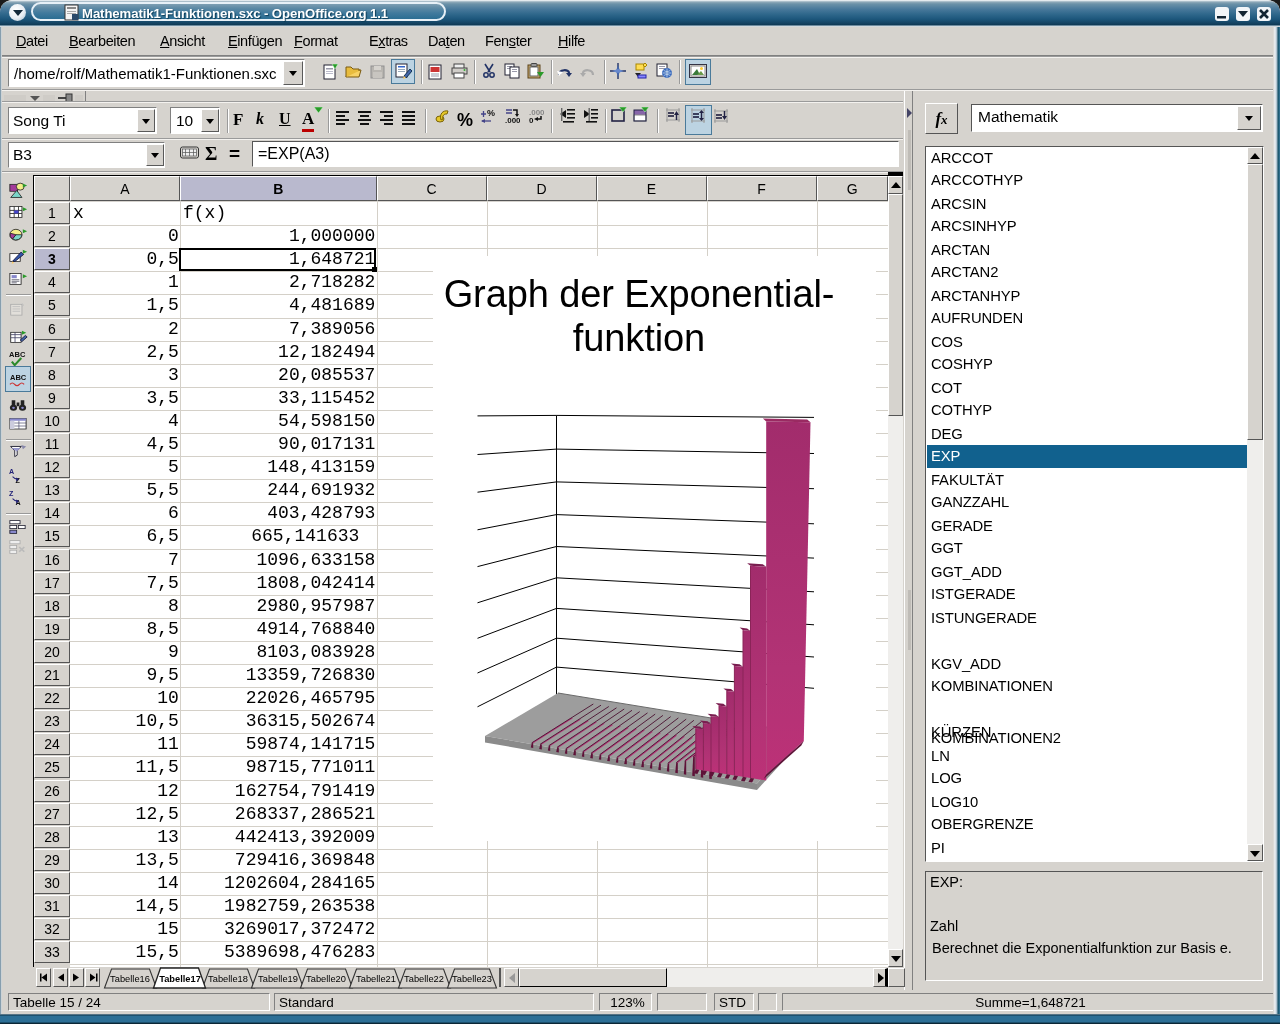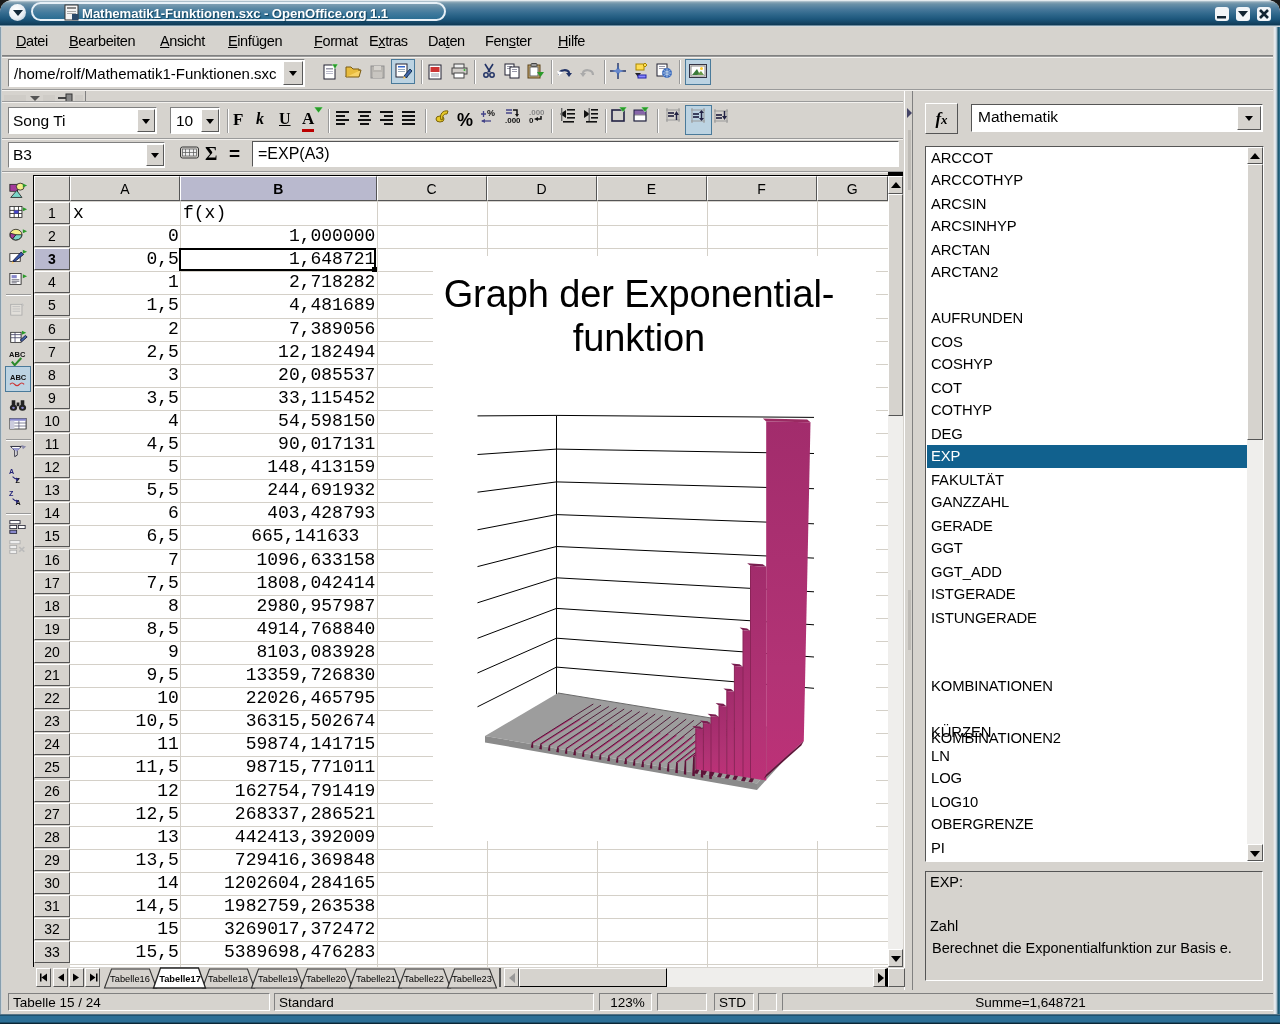--- a/index.html
+++ b/index.html
@@ -130,21 +130,21 @@
         </svg></div>
     <div class="winbtn" style="left:1257px"><svg width="14" height="14">
           <path d="M3 3 L11 11 M11 3 L3 11" stroke="#122432" stroke-width="2.6"></path>
         </svg></div>
   </div>
   <div id="menubar">
       <div class="mitem" style="left:14px"><u>D</u>atei</div>
       <div class="mitem" style="left:67px"><u>B</u>earbeiten</div>
       <div class="mitem" style="left:158px"><u>A</u>nsicht</div>
       <div class="mitem" style="left:226px"><u>E</u>infügen</div>
-      <div class="mitem" style="left:312px"><u>F</u>ormat</div>
+      <div class="mitem" style="left:292px"><u>F</u>ormat</div>
       <div class="mitem" style="left:367px">E<u>x</u>tras</div>
       <div class="mitem" style="left:426px">Da<u>t</u>en</div>
       <div class="mitem" style="left:483px">Fen<u>s</u>ter</div>
       <div class="mitem" style="left:556px"><u>H</u>ilfe</div>
     <div style="position:absolute;left:0;bottom:0;width:1276px;height:1px;background:#808080"></div>
   </div>
   <div id="funcbar">
     <svg style="position:absolute;left:320px;top:7px" width="16" height="16" viewBox="0 0 16 16">
         <rect x="2" y="1" width="11" height="14" fill="#fff" stroke="#223"></rect>
         <rect x="4" y="4" width="7" height="1.5" fill="#99a"></rect>
@@ -800,34 +800,36 @@
         <span>Mathematik</span>
       <div class="combo-arrow" style="right:1px;top:1px;width:24px;height:24px"></div>
     </div>
     <div id="funclist">
         <div class="fitem" style="top:-0px">ARCCOT</div>
         <div class="fitem" style="top:22px">ARCCOTHYP</div>
         <div class="fitem" style="top:46px">ARCSIN</div>
         <div class="fitem" style="top:68px">ARCSINHYP</div>
         <div class="fitem" style="top:92px">ARCTAN</div>
         <div class="fitem" style="top:114px">ARCTAN2</div>
+        <div class="fitem" style="top:138px">ARCTANHYP</div>
         <div class="fitem" style="top:160px">AUFRUNDEN</div>
         <div class="fitem" style="top:184px">COS</div>
         <div class="fitem" style="top:206px">COSHYP</div>
         <div class="fitem" style="top:230px">COT</div>
         <div class="fitem" style="top:252px">COTHYP</div>
         <div class="fitem" style="top:276px">DEG</div>
         <div class="fitem sel" style="top:298px">EXP</div>
         <div class="fitem" style="top:322px">FAKULTÄT</div>
         <div class="fitem" style="top:344px">GANZZAHL</div>
         <div class="fitem" style="top:368px">GERADE</div>
         <div class="fitem" style="top:390px">GGT</div>
         <div class="fitem" style="top:414px">GGT_ADD</div>
         <div class="fitem" style="top:460px">ISTUNGERADE</div>
         <div class="fitem" style="top:436px">ISTGERADE</div>
+        <div class="fitem" style="top:506px">KGV_ADD</div>
         <div class="fitem" style="top:528px">KOMBINATIONEN</div>
         <div class="fitem" style="top:580px">KOMBINATIONEN2</div>
         <div class="fitem" style="top:574px">KÜRZEN</div>
         <div class="fitem" style="top:598px">LN</div>
         <div class="fitem" style="top:620px">LOG</div>
         <div class="fitem" style="top:644px">LOG10</div>
         <div class="fitem" style="top:666px">OBERGRENZE</div>
         <div class="fitem" style="top:690px">PI</div>
       <div class="sbbtn" style="right:0px;top:0px;width:16px;height:17px;position:absolute">
           <div class="tri-up"></div>

